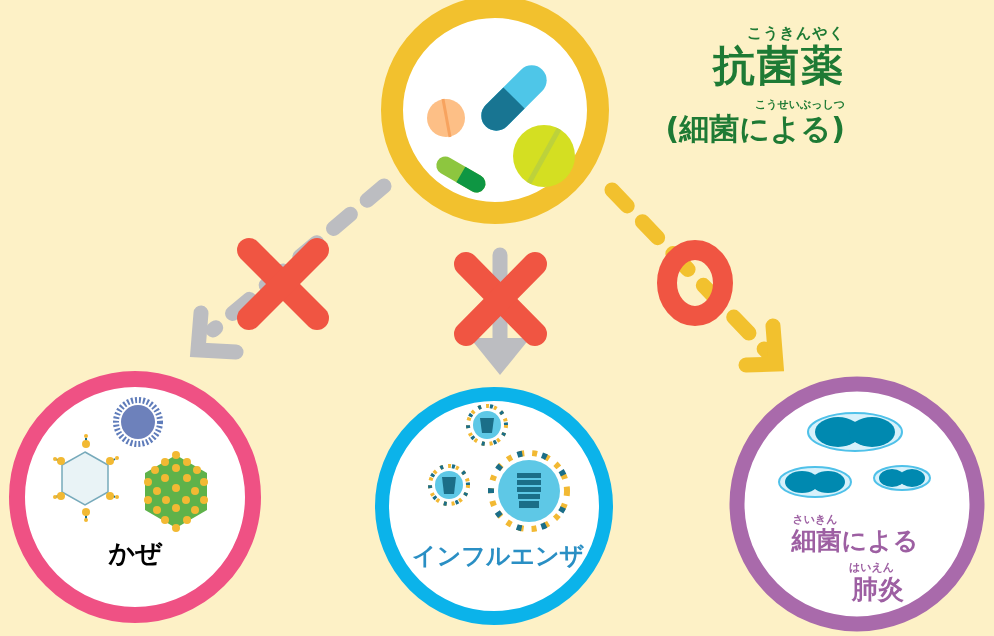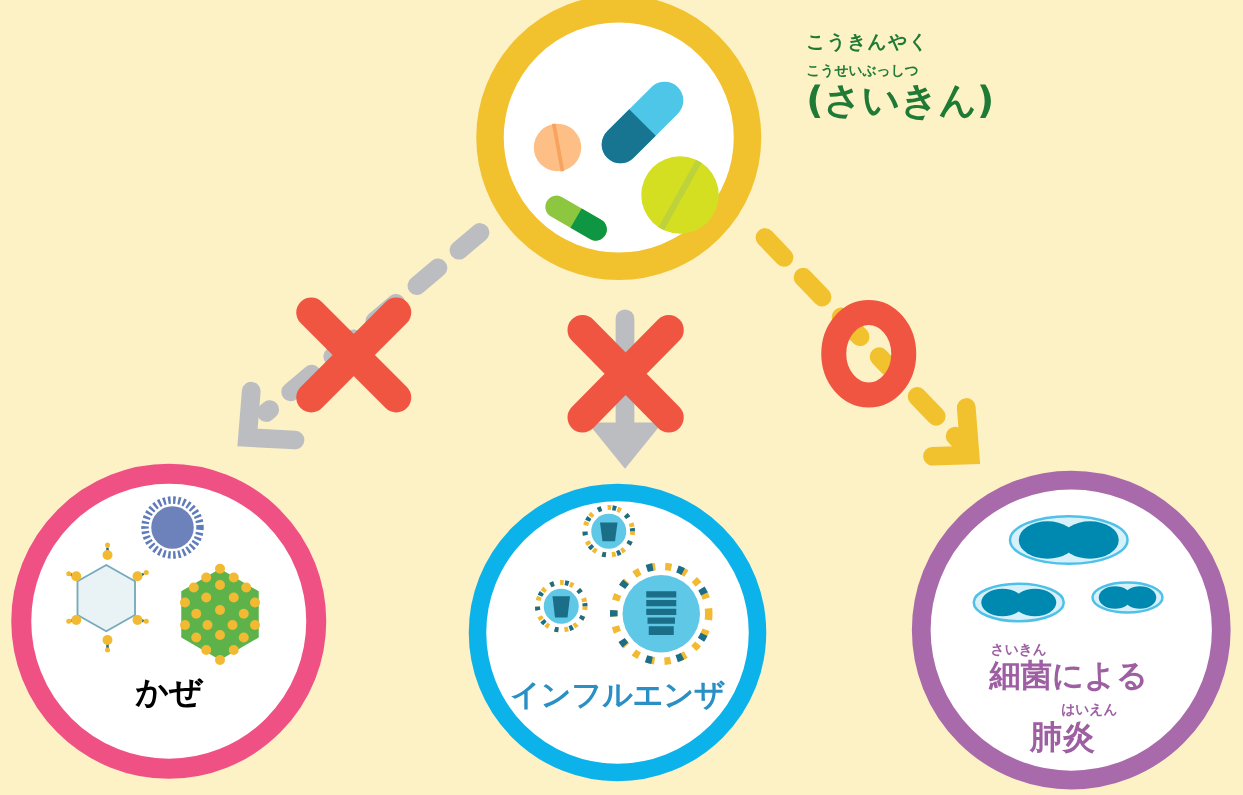--- a/index.html
+++ b/index.html
@@ -1,18 +1,18 @@
 <!DOCTYPE html>
 <html><head>
 <meta charset="utf-8">
 <style>
   html,body{margin:0;padding:0;}
   body{width:994px;height:636px;background:#fdf1c6;position:relative;overflow:hidden;font-family:"DejaVu Sans",sans-serif;}
   svg.layer{position:absolute;left:0;top:0;}
-  .title-block{position:absolute;left:645px;top:24px;width:200px;text-align:left;color:#1e7a34;}
+  .title-block{position:absolute;left:645px;top:24px;width:200px;text-align:right;color:#1e7a34;}
   .ruby{font-size:15px;font-weight:bold;letter-spacing:1px;line-height:18px;}
   .big{font-size:42px;font-weight:bold;line-height:48px;letter-spacing:2px;}
   .mid{font-size:30px;font-weight:bold;line-height:34px;}
   .ruby2{font-size:11px;font-weight:bold;line-height:14px;margin-top:8px;}
   .label{position:absolute;font-weight:bold;text-align:center;}
 </style>
 </head>
 <body>
 
 <svg class="layer" width="994" height="636" viewBox="0 0 994 636">
@@ -174,24 +174,25 @@
     <g>
       <ellipse cx="902" cy="478" rx="28" ry="12" fill="#d7f1fb" stroke="#4fc1e9" stroke-width="2"></ellipse>
       <ellipse cx="892" cy="478" rx="13" ry="9" fill="#0089b0"></ellipse>
       <ellipse cx="912" cy="478" rx="13" ry="9" fill="#0089b0"></ellipse>
     </g>
   </g>
 </svg>
 
 <div class="title-block">
   <div class="ruby">こうきんやく</div>
+  <div class="big">抗菌薬</div>
   <div class="ruby2">こうせいぶっしつ</div>
-  <div class="mid">(さいきん)</div>
+  <div class="mid">(細菌による)</div>
 </div>
 
 <div class="label" style="left:75px;top:536px;width:120px;font-size:26px;color:#000000;">かぜ</div>
 
-<div class="label" style="left:404px;top:540px;width:180px;font-size:24px;color:#2a8fc4;">インフルエンザ</div>
+<div class="label" style="left:404px;top:540px;width:180px;font-size:24px;color:#2a8fc4;text-align:right;">インフルエンザ</div>
 
 <div class="label" style="left:780px;top:512px;width:70px;font-size:11px;color:#9d5fa2;text-align:center;">さいきん</div>
 <div class="label" style="left:780px;top:524px;width:150px;font-size:25px;color:#9d5fa2;text-align:center;">細菌による</div>
 <div class="label" style="left:824px;top:560px;width:70px;font-size:11px;color:#9d5fa2;text-align:right;">はいえん</div>
-<div class="label" style="left:824px;top:572px;width:80px;font-size:26px;color:#9d5fa2;text-align:left;">肺炎</div>
+<div class="label" style="left:824px;top:572px;width:80px;font-size:26px;color:#9d5fa2;text-align:right;">肺炎</div>
 
 </body></html>

